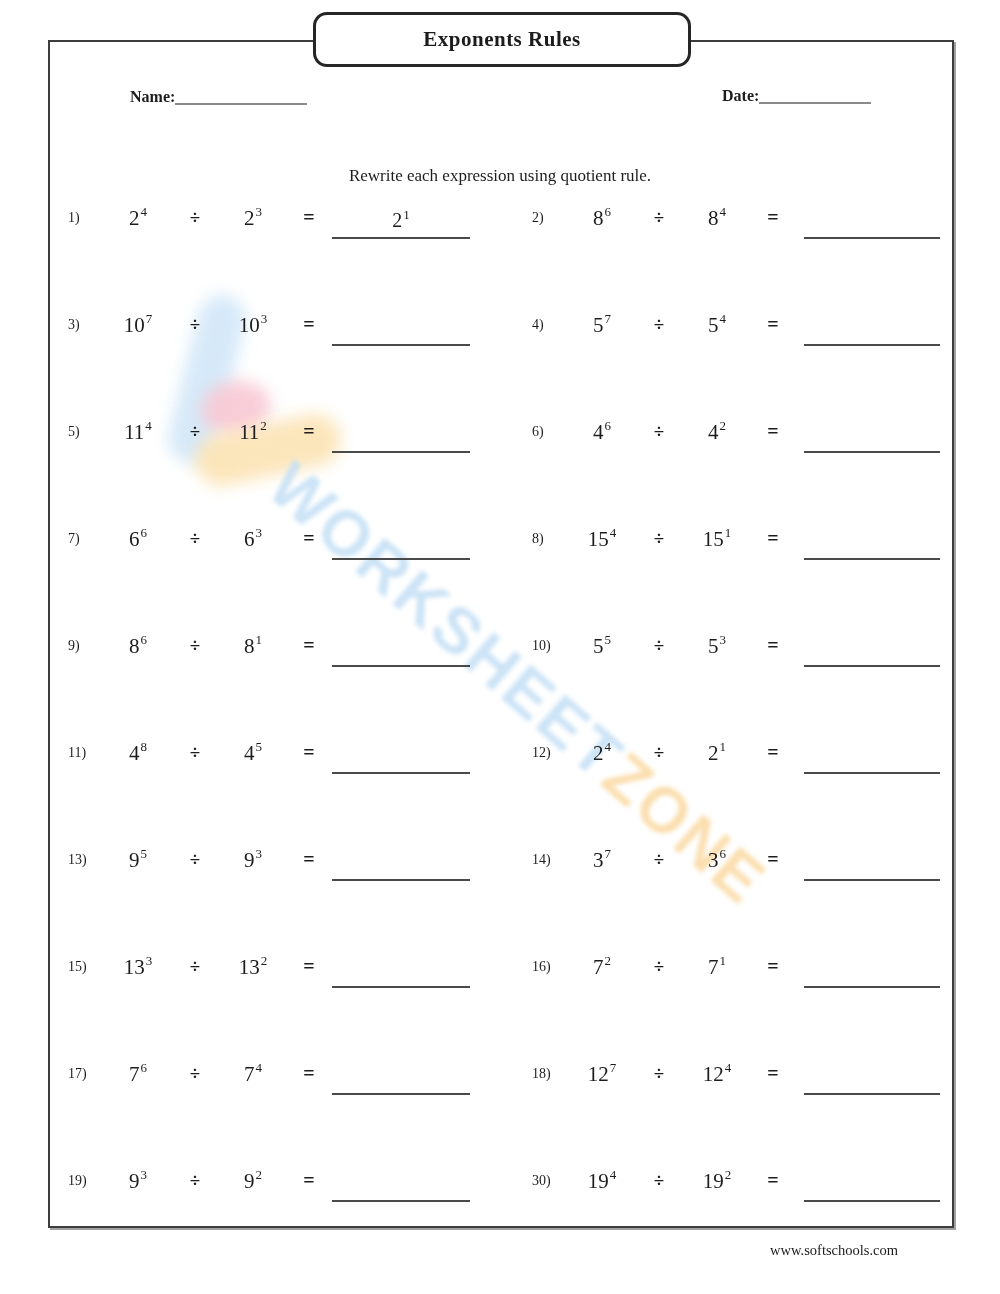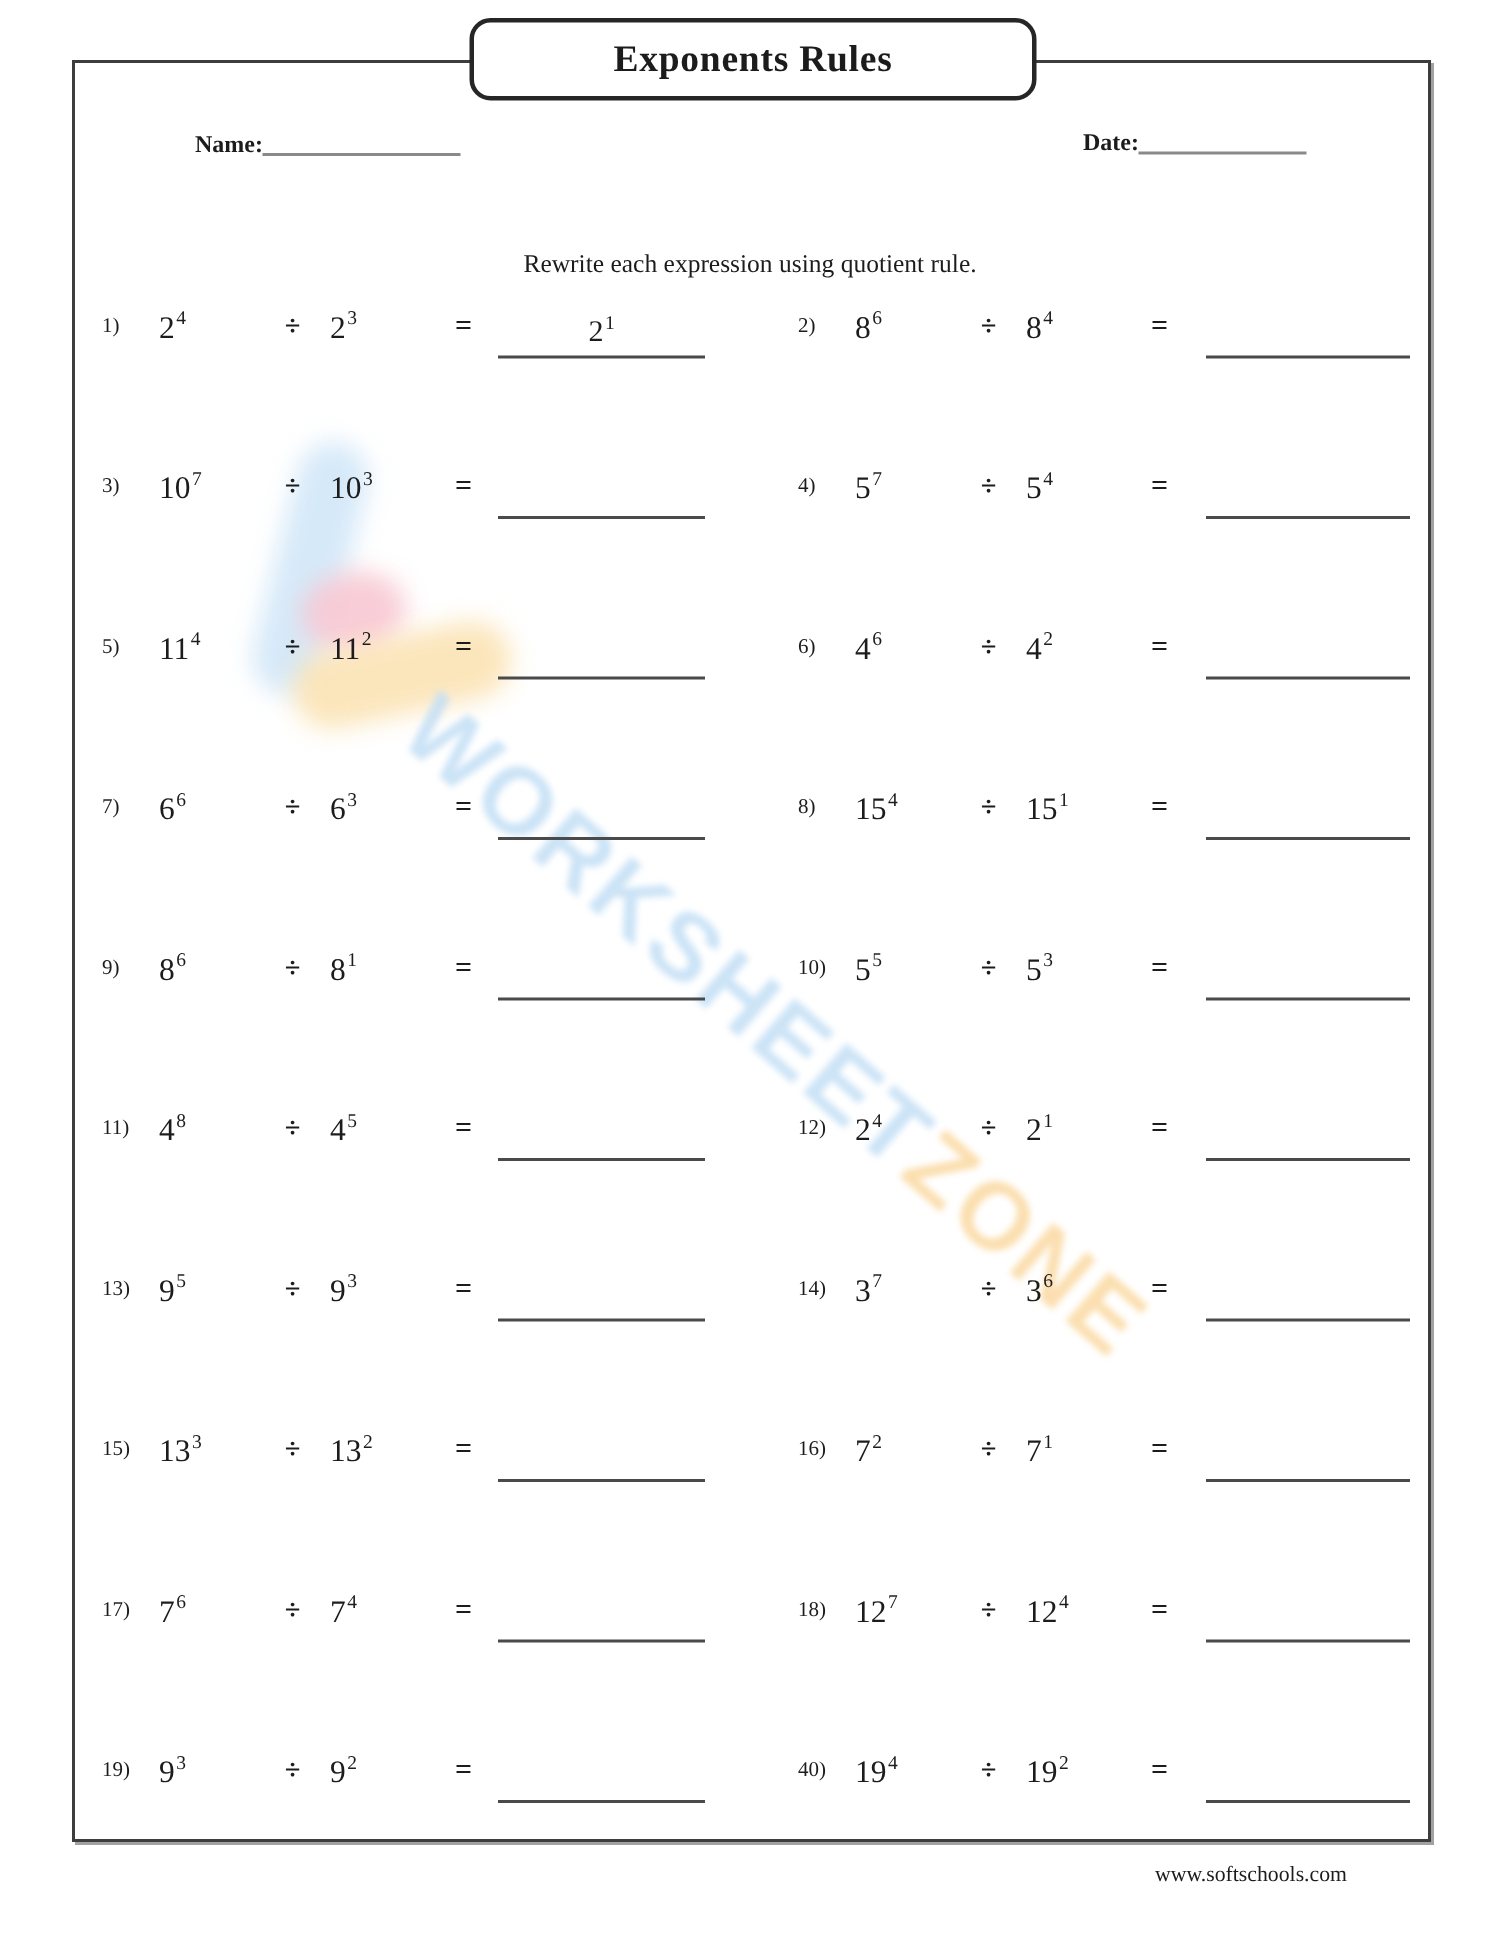--- a/index.html
+++ b/index.html
@@ -34,21 +34,21 @@
   .border-box{
     position:absolute;left:48px;top:40px;width:906px;height:1188px;
     border:2px solid var(--border);box-shadow:2px 2px 0 rgba(70,70,70,.5);
     z-index:2;background:transparent;
   }
   .title-box{
     position:absolute;left:313px;top:12px;width:378px;height:55px;
     background:#fff;border:3px solid #262626;border-radius:14px;
     display:flex;align-items:center;justify-content:center;z-index:4;
   }
-  .title{font-size:25px;font-weight:bold;letter-spacing:.5px;}
+  .title{font-size:21px;font-weight:bold;letter-spacing:.5px;}
   .field-row{position:absolute;z-index:3;font-size:16px;font-weight:bold;}
   .field-name{left:130px;top:88px;}
   .field-date{left:722px;top:87px;}
   .blank-line{
     display:inline-block;border-bottom:2px solid var(--field-line);
     transform:translateY(3px);
   }
   .name-blank{width:132px;}
   .date-blank{width:112px;}
   .instruction{
@@ -57,21 +57,21 @@
   }
   
   .problems{
     position:absolute;left:60px;top:164px;width:888px;height:1070px;
     display:grid;grid-template-columns:472px 416px;grid-auto-rows:107px;
     z-index:3;
   }
   .problem{display:flex;align-items:center;font-size:21px;}
   .problem:nth-child(odd){padding-left:8px;}
   .pnum{font-size:14px;width:38px;flex:none;}
-  .term{flex:none;text-align:left;}
+  .term{flex:none;text-align:center;}
   .term-1{width:64px;}
   .term-2{width:66px;}
   .op{width:50px;flex:none;text-align:center;font-size:19px;font-weight:bold;}
   .eq{width:46px;flex:none;text-align:center;font-size:20px;font-weight:bold;}
   .answer-line{
     flex:1;align-self:center;height:42px;text-align:center;
     border-bottom:2px solid var(--blank);
   }
   .problem:nth-child(odd) .answer-line{margin-right:62px;}
   .problem:nth-child(even) .answer-line{margin-left:8px;margin-right:8px;}
@@ -274,21 +274,21 @@
   <div class="problem">
     <span class="pnum">19)</span>
     <span class="term term-1"><span>9</span><sup>3</sup></span>
     <span class="op">÷</span>
     <span class="term term-2"><span>9</span><sup>2</sup></span>
     <span class="eq">=</span>
     <span class="answer-line"><span class="answer"><span></span><sup></sup></span></span>
   </div>
 
   <div class="problem">
-    <span class="pnum">40)</span>
+    <span class="pnum">30)</span>
     <span class="term term-1"><span>19</span><sup>4</sup></span>
     <span class="op">÷</span>
     <span class="term term-2"><span>19</span><sup>2</sup></span>
     <span class="eq">=</span>
     <span class="answer-line"><span class="answer"><span></span><sup></sup></span></span>
   </div>
 </div>
 
   <div class="footer">www.softschools.com</div>
 </div>

